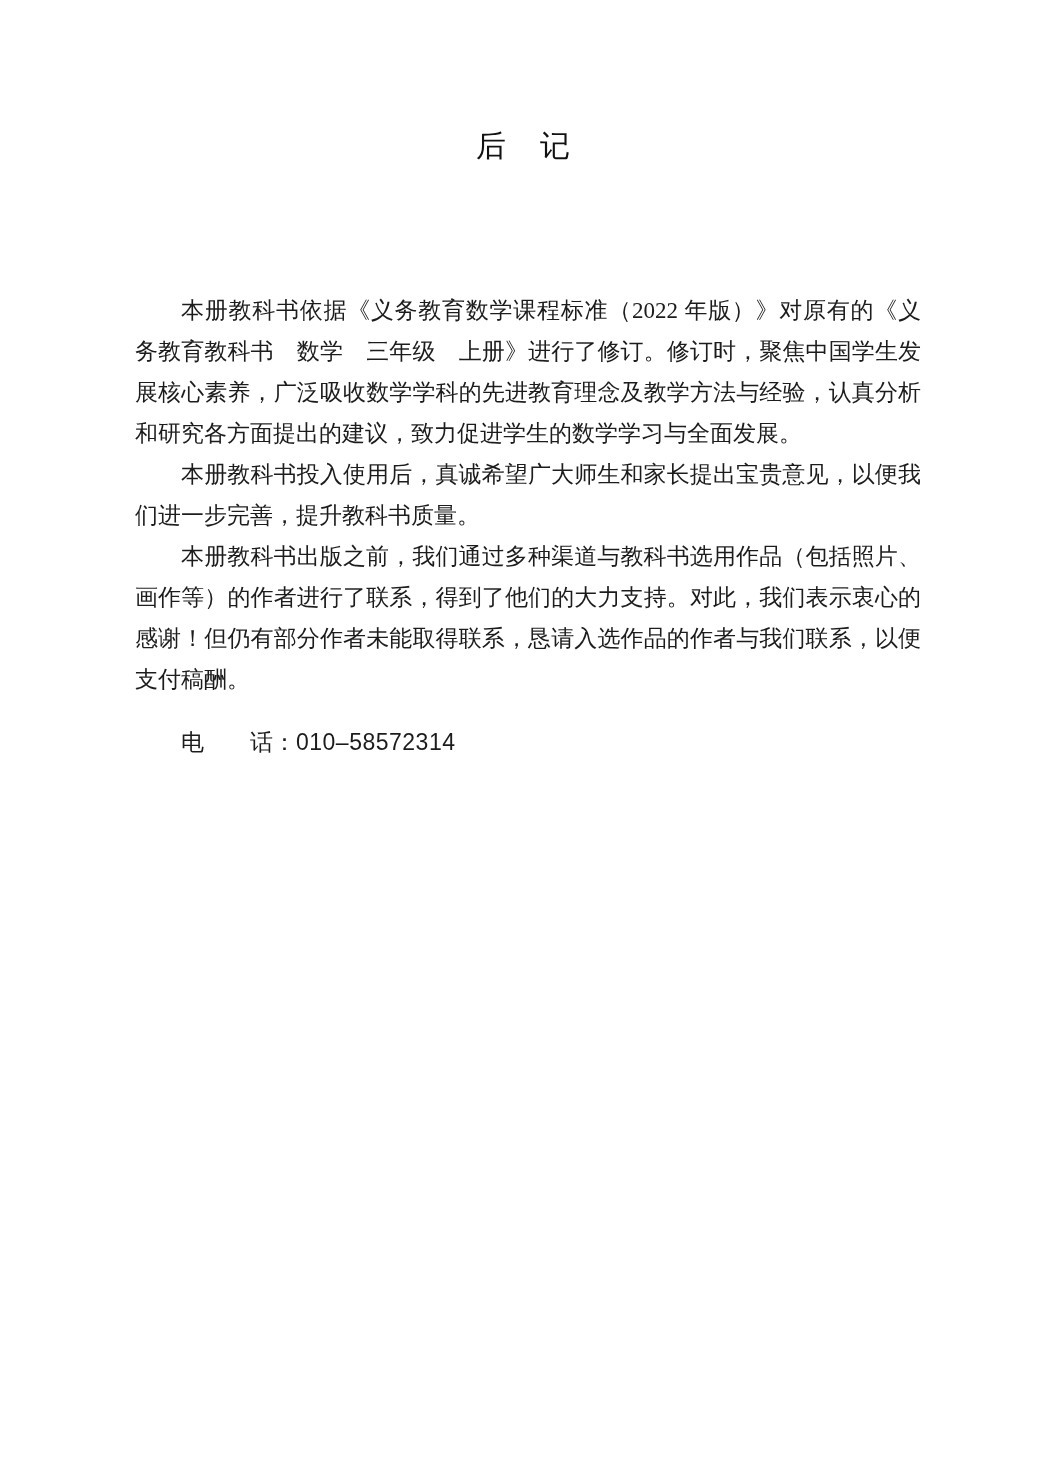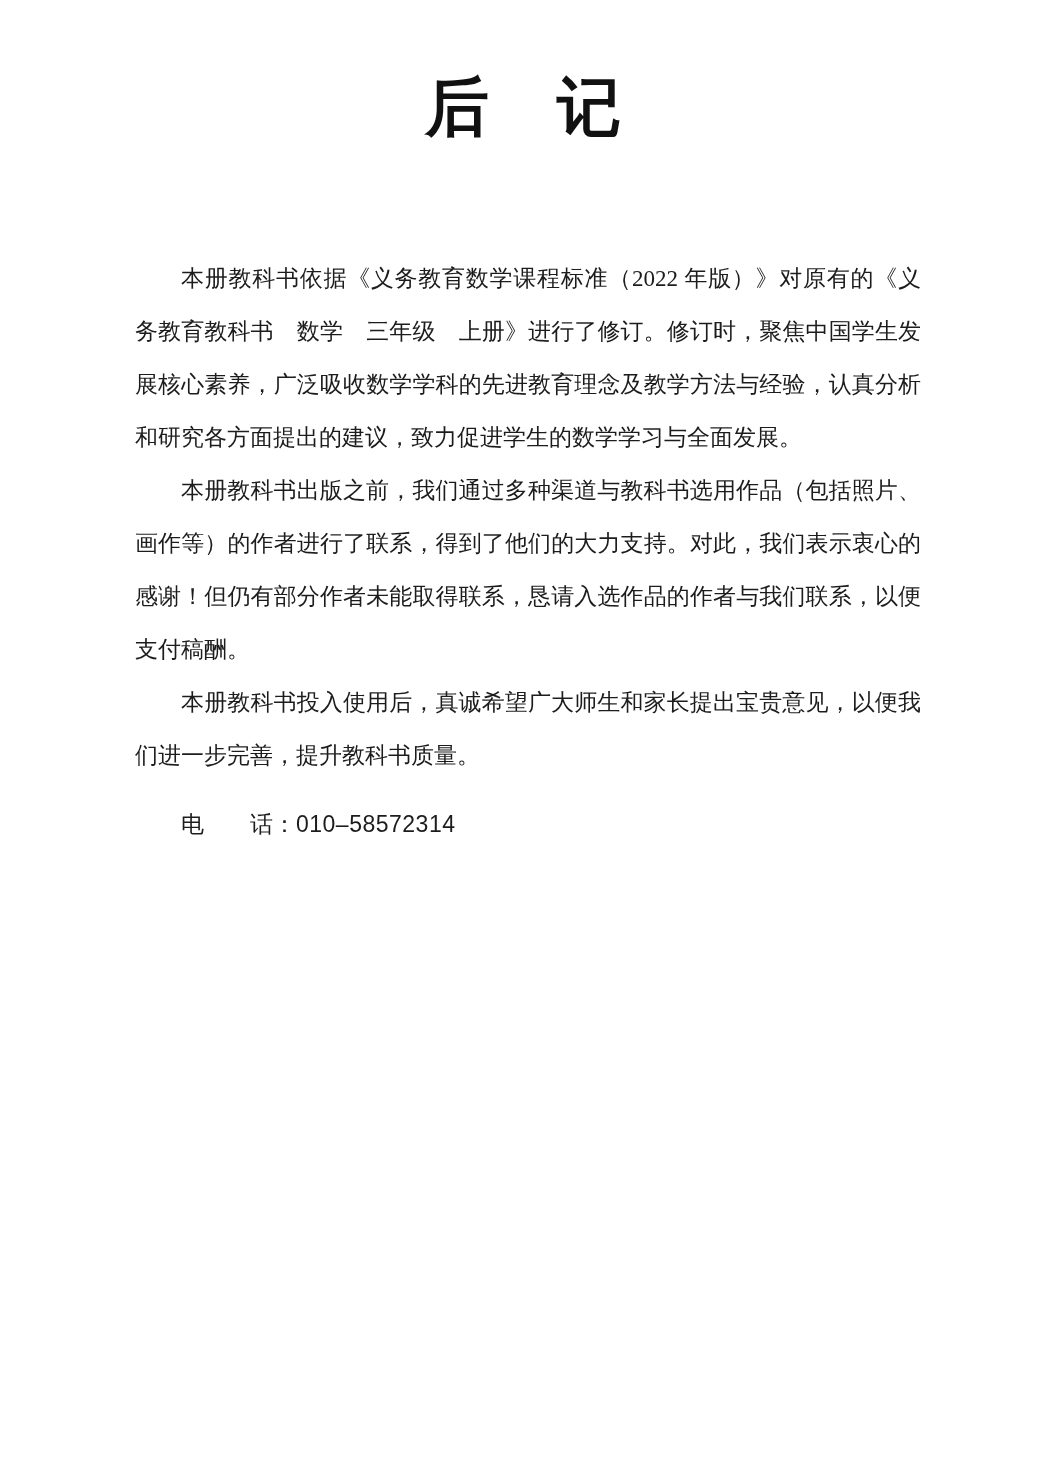--- a/index.html
+++ b/index.html
@@ -13,34 +13,34 @@
     width: 1048px;
     height: 1474px;
     margin: 0 auto;
     background: #ffffff;
     font-family: "Liberation Serif", "DejaVu Serif", serif;
     color: #1c1c1c;
     overflow: hidden;
     box-sizing: border-box;
   }
   .page-title {
-    margin-top: 76px;
+    margin-top: 114px;
     text-align: center;
-    font-size: 64px;
-    font-weight: bold;
+    font-size: 30px;
+    font-weight: normal;
     letter-spacing: 2px;
     line-height: 64px;
     color: #111111;
   }
   .body-text {
     margin: 112px auto 0 auto;
     width: 786px;
     margin-left: 135px;
     font-size: 23px;
-    line-height: 53px;
+    line-height: 41px;
     text-align: justify;
   }
   .paragraph {
     margin: 0;
     text-indent: 2em;
     text-justify: inter-ideograph;
   }
   .contact-block {
     margin-left: 135px;
     width: 786px;
@@ -59,21 +59,21 @@
 </style>
 </head>
 <body>
 
 <div class="page">
 
   <h1 class="page-title">后　记</h1>
 
   <div class="body-text">
     <p class="paragraph">本册教科书依据《义务教育数学课程标准（2022 年版）》对原有的《义务教育教科书　数学　三年级　上册》进行了修订。修订时，聚焦中国学生发展核心素养，广泛吸收数学学科的先进教育理念及教学方法与经验，认真分析和研究各方面提出的建议，致力促进学生的数学学习与全面发展。</p>
+    <p class="paragraph">本册教科书投入使用后，真诚希望广大师生和家长提出宝贵意见，以便我们进一步完善，提升教科书质量。</p>
     <p class="paragraph">本册教科书出版之前，我们通过多种渠道与教科书选用作品（包括照片、画作等）的作者进行了联系，得到了他们的大力支持。对此，我们表示衷心的感谢！但仍有部分作者未能取得联系，恳请入选作品的作者与我们联系，以便支付稿酬。</p>
-    <p class="paragraph">本册教科书投入使用后，真诚希望广大师生和家长提出宝贵意见，以便我们进一步完善，提升教科书质量。</p>
   </div>
 
   <div class="contact-block">
     <p class="contact-line"><span>电　　话：</span><span class="latin-value">010–58572314</span></p>
   </div>
 
 </div>
 
 </body></html>

